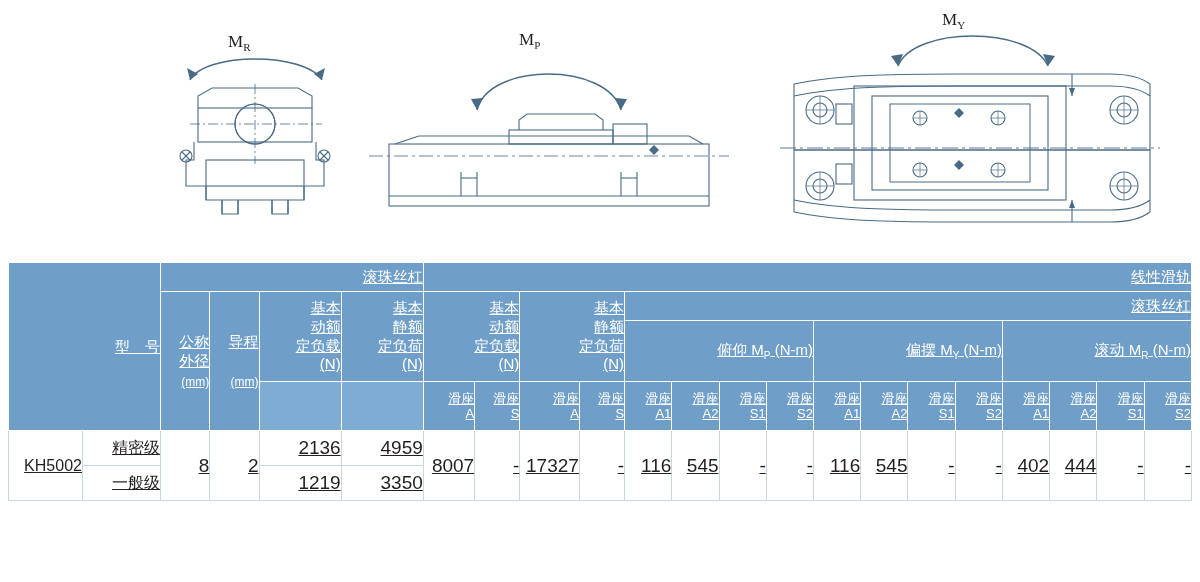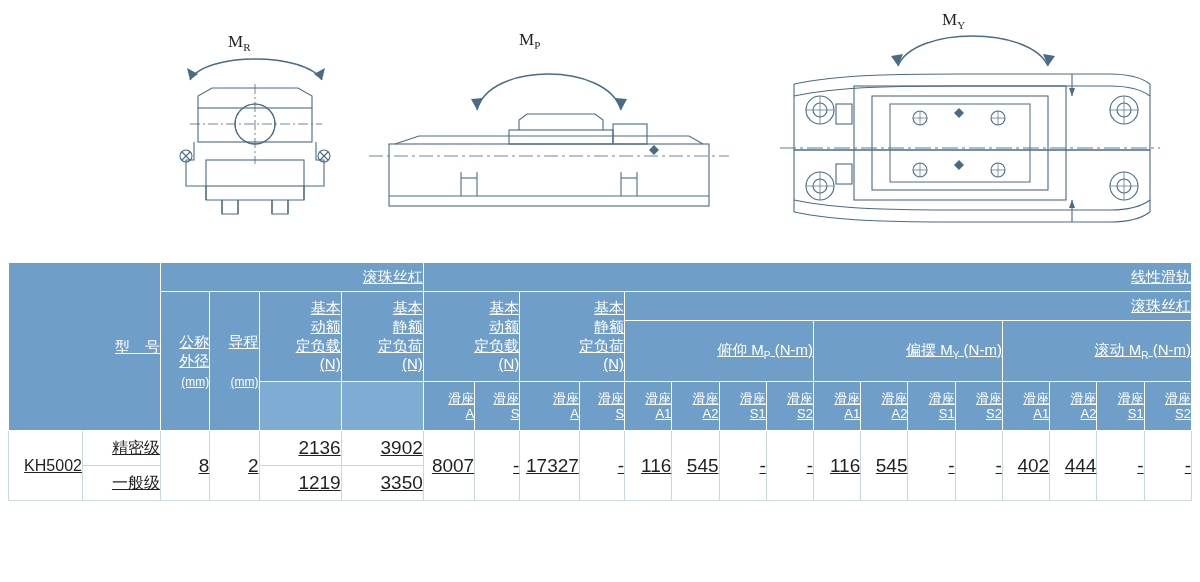--- a/index.html
+++ b/index.html
@@ -373,21 +373,21 @@
       </th>
     </tr>
   </thead>
   <tbody>
     <tr>
       <td rowspan="2" class="name-cell">KH5002</td>
       <td class="name-cell">精密级</td>
       <td rowspan="2">8</td>
       <td rowspan="2">2</td>
       <td>2136</td>
-      <td>3902</td>
+      <td>4959</td>
       <td rowspan="2">8007</td>
       <td rowspan="2">-</td>
       <td rowspan="2">17327</td>
       <td rowspan="2">-</td>
       <td rowspan="2">116</td>
       <td rowspan="2">545</td>
       <td rowspan="2">-</td>
       <td rowspan="2">-</td>
       <td rowspan="2">116</td>
       <td rowspan="2">545</td>

